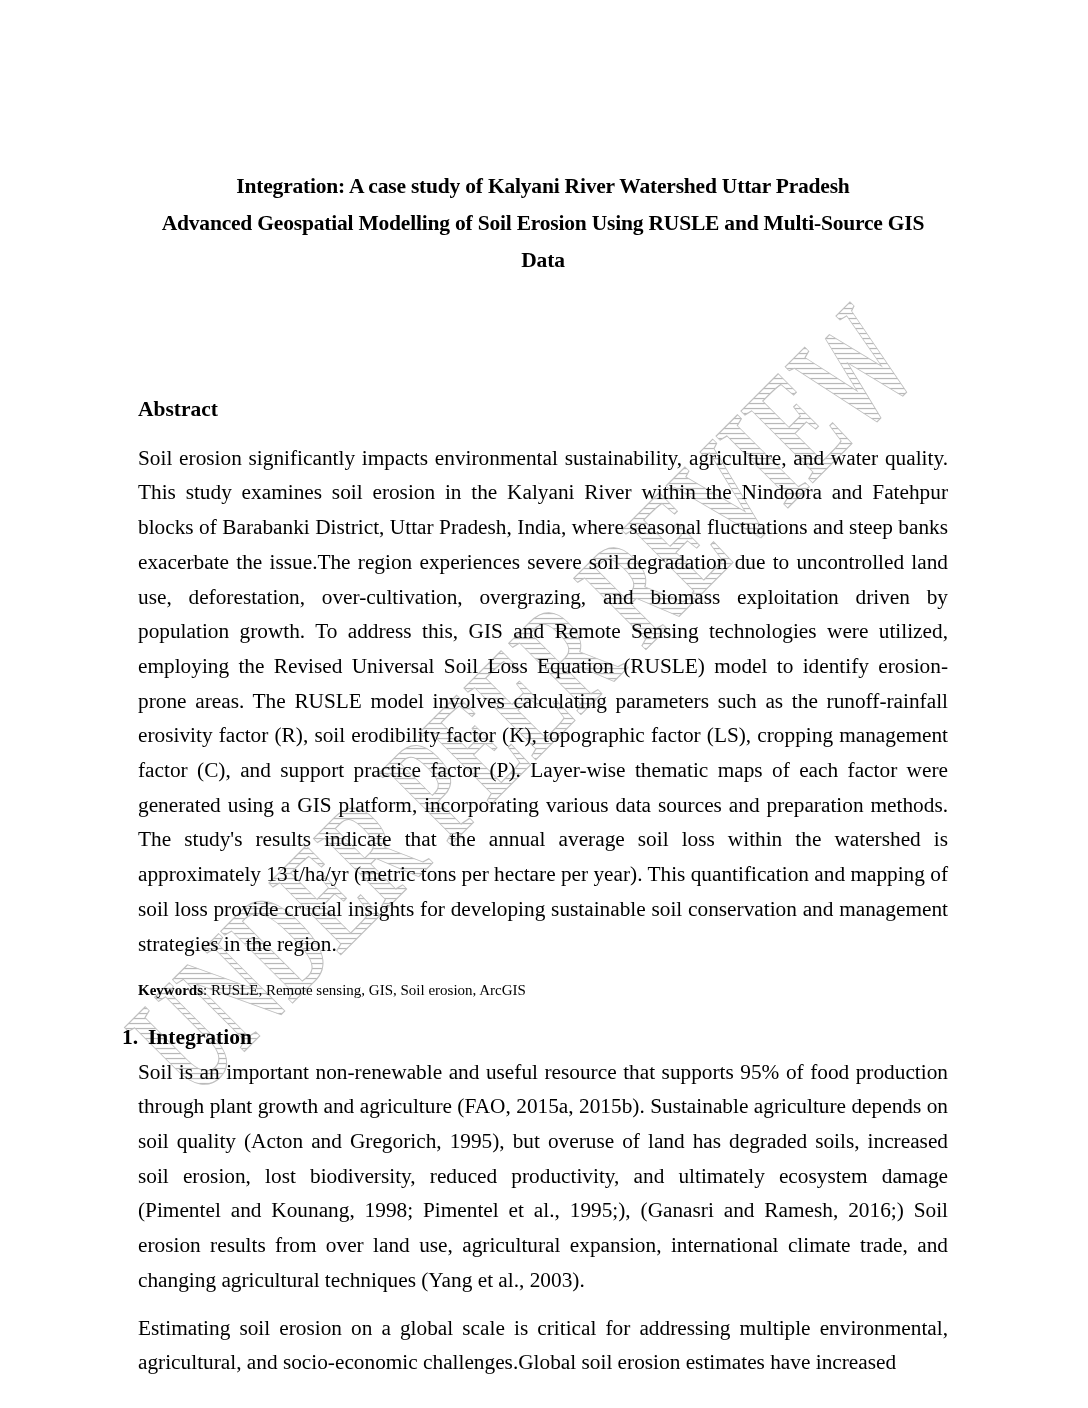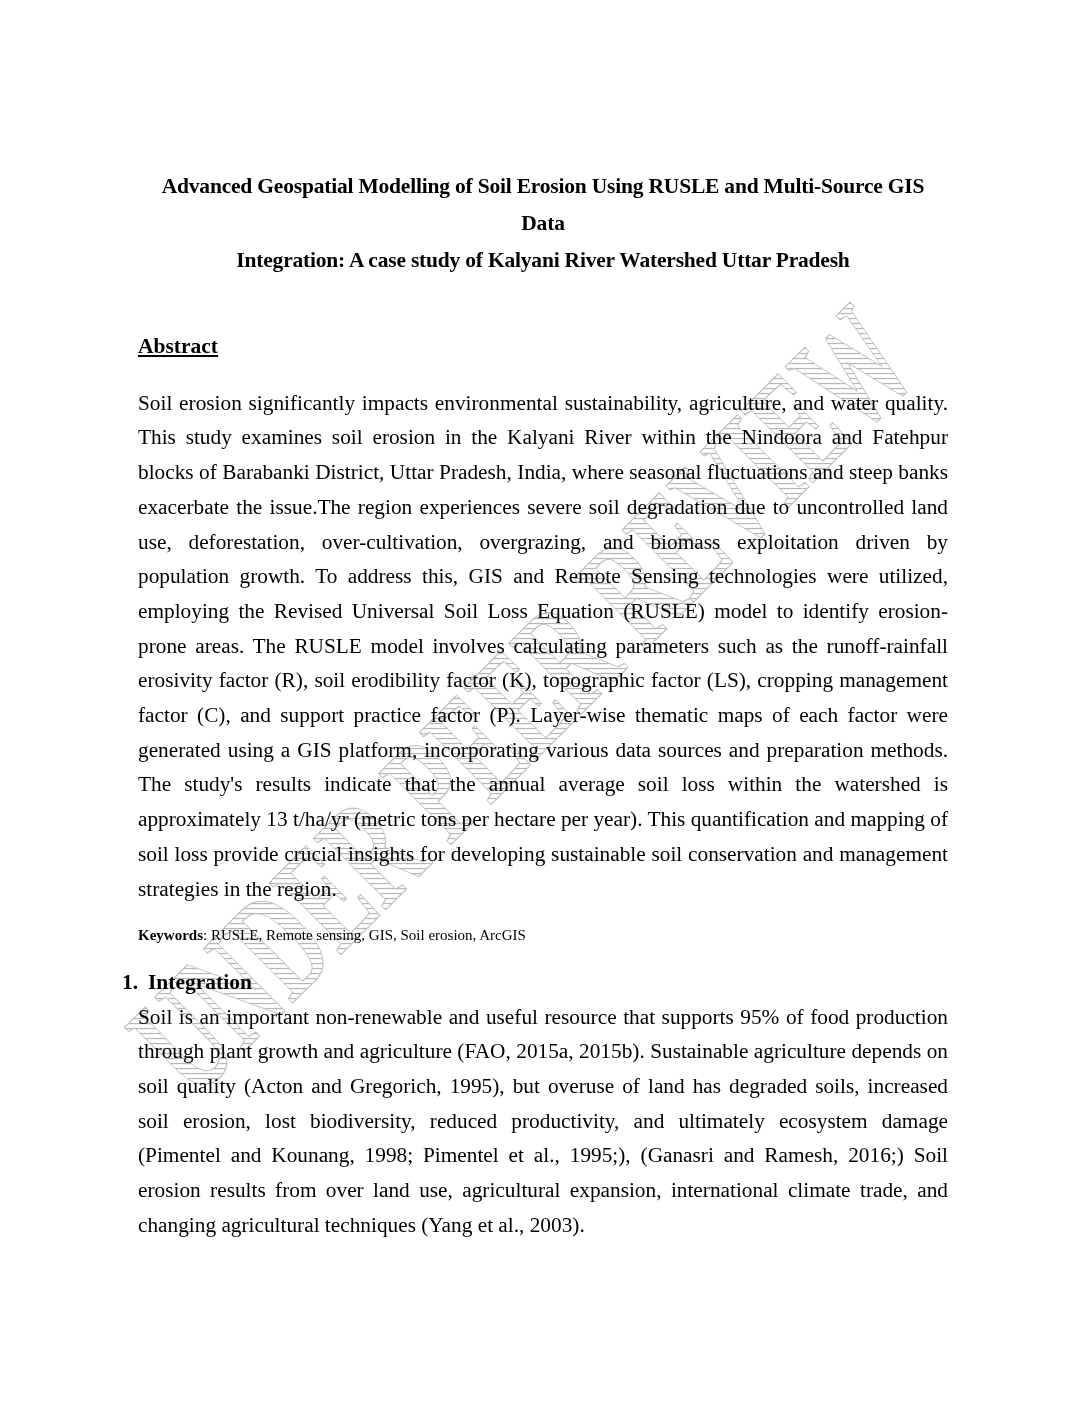--- a/index.html
+++ b/index.html
@@ -38,27 +38,27 @@
     font-weight: bold;
     font-size: 21.5px;
     line-height: 37px;
     letter-spacing: -0.2px;
   }
   .section-heading {
     font-weight: bold;
     font-size: 21.5px;
     line-height: 34.7px;
   }
-  .abstract-heading { margin-top: 50px; text-decoration: underline; }
+  .abstract-heading { margin-top: 113px; }
   .body-text {
     font-size: 21.3px;
     line-height: 34.7px;
     text-align: justify;
   }
-  .abstract-body { margin-top: 22px; }
+  .abstract-body { margin-top: 14px; }
   .keywords-line {
     margin-top: 12px;
     font-size: 15px;
     line-height: 34.7px;
   }
   .keywords-line .kw-label { font-weight: bold; }
   .intro-heading {
     margin-top: 12px;
     margin-left: -16px;
     display: flex;
@@ -81,34 +81,35 @@
       <pattern id="hatch" patternUnits="userSpaceOnUse" width="5" height="5" patternTransform="rotate(-45)">
         <line x1="0" y1="0" x2="0" y2="5" stroke="#9b9b9b" stroke-width="2.2"></line>
       </pattern>
     </defs>
     <text x="522" y="700" transform="rotate(-45 522 700)" text-anchor="middle" dominant-baseline="central" font-family="Liberation Serif, serif" font-weight="bold" font-size="155" textLength="1030" lengthAdjust="spacingAndGlyphs" fill="url(#hatch)" stroke="#b0b0b0" stroke-width="1.2" opacity="0.8">UNDER PEER REVIEW</text>
   </svg>
 
   <div class="content">
 
     <div class="doc-title">
+      <div>Integration: A case study of Kalyani River Watershed Uttar Pradesh</div>
       <div>Advanced Geospatial Modelling of Soil Erosion Using RUSLE and Multi-Source GIS Data</div>
-      <div>Integration: A case study of Kalyani River Watershed Uttar Pradesh</div>
     </div>
 
     <div class="section-heading abstract-heading">Abstract</div>
 
     <p class="body-text abstract-body">Soil erosion significantly impacts environmental sustainability, agriculture, and water quality. This study examines soil erosion in the Kalyani River within the Nindoora and Fatehpur blocks of Barabanki District, Uttar Pradesh, India, where seasonal fluctuations and steep banks exacerbate the issue.The region experiences severe soil degradation due to uncontrolled land use, deforestation, over-cultivation, overgrazing, and biomass exploitation driven by population growth. To address this, GIS and Remote Sensing technologies were utilized, employing the Revised Universal Soil Loss Equation (RUSLE) model to identify erosion-prone areas. The RUSLE model involves calculating parameters such as the runoff-rainfall erosivity factor (R), soil erodibility factor (K), topographic factor (LS), cropping management factor (C), and support practice factor (P). Layer-wise thematic maps of each factor were generated using a GIS platform, incorporating various data sources and preparation methods. The study's results indicate that the annual average soil loss within the watershed is approximately 13 t/ha/yr (metric tons per hectare per year). This quantification and mapping of soil loss provide crucial insights for developing sustainable soil conservation and management strategies in the region.</p>
 
     <div class="keywords-line">
       <span class="kw-label">Keywords</span><span>: RUSLE, Remote sensing, GIS, Soil erosion, ArcGIS</span>
     </div>
 
     <div class="section-heading intro-heading">
       <span class="num">1.</span>
       <span>Integration</span>
     </div>
 
     <p class="body-text intro-para-1">Soil is an important non-renewable and useful resource that supports 95% of food production through plant growth and agriculture (FAO, 2015a, 2015b). Sustainable agriculture depends on soil quality (Acton and Gregorich, 1995), but overuse of land has degraded soils, increased soil erosion, lost biodiversity, reduced productivity, and ultimately ecosystem damage (Pimentel and Kounang, 1998; Pimentel et al., 1995;), (Ganasri and Ramesh, 2016;) Soil erosion results from over land use, agricultural expansion, international climate trade, and changing agricultural techniques (Yang et al., 2003).</p>
 
+    <p class="body-text intro-para-2">Estimating soil erosion on a global scale is critical for addressing multiple environmental, agricultural, and socio-economic challenges.Global soil erosion estimates have increased</p>
 
   </div>
 </div>
 
 </body></html>

